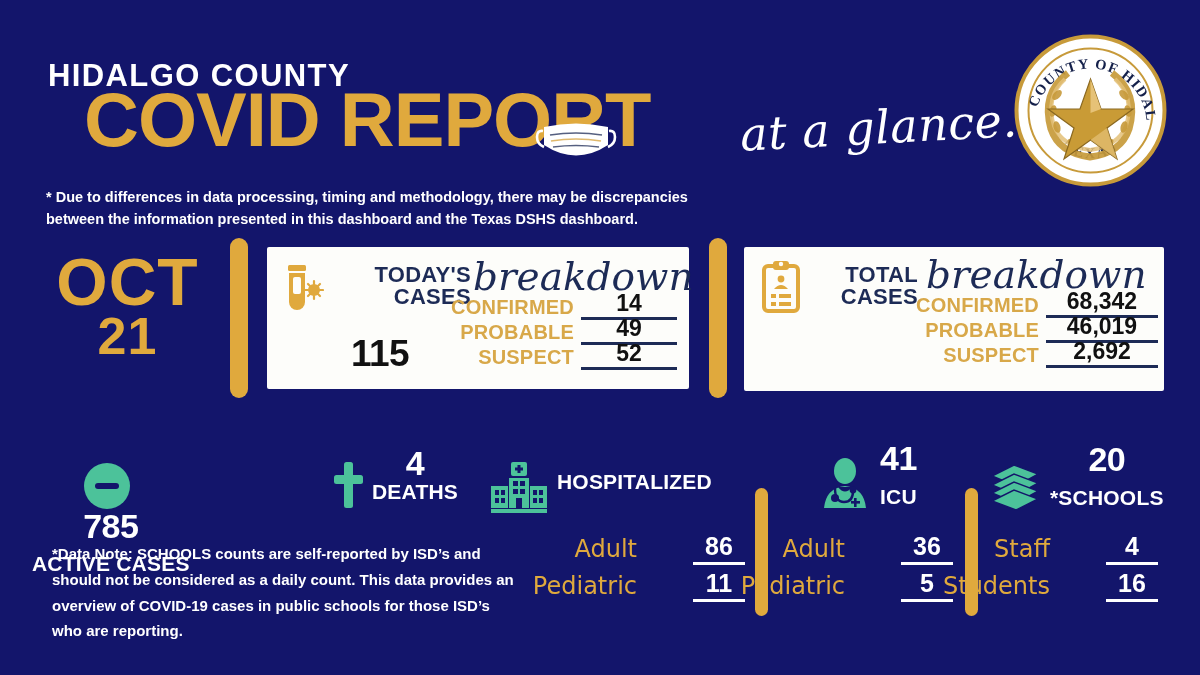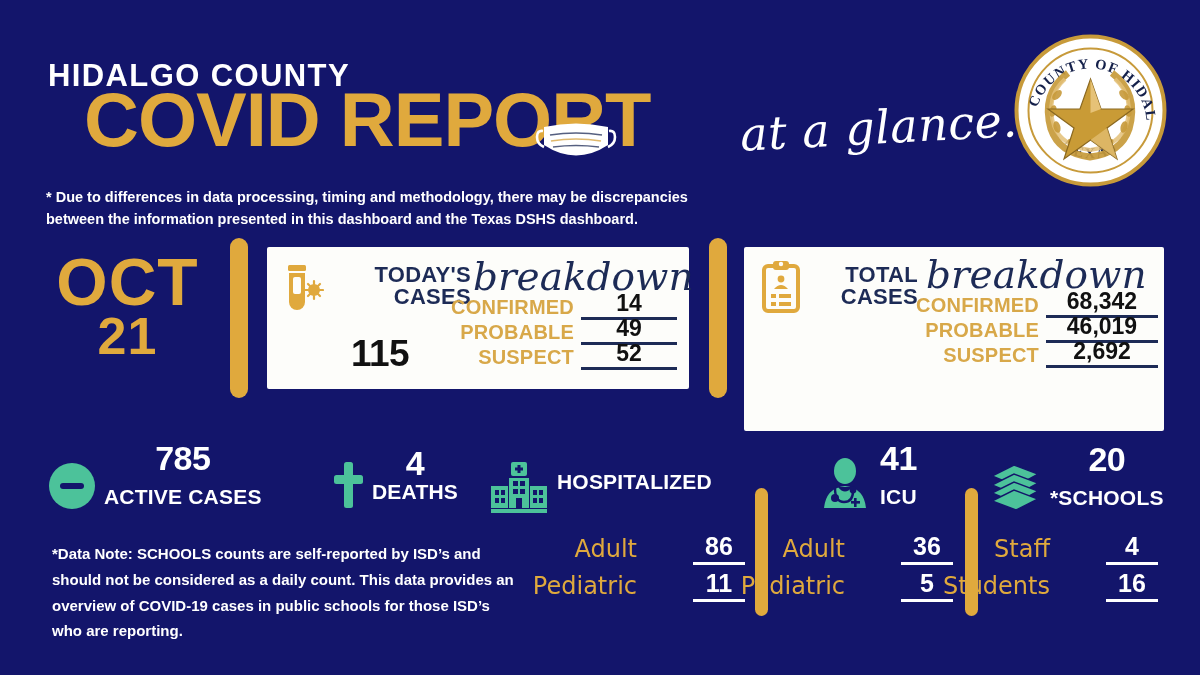--- a/index.html
+++ b/index.html
@@ -244,21 +244,21 @@
         <span class="bd-label">PROBABLE</span>
         <span class="bd-val" style="min-width:96px;">49</span>
       </div>
       <div class="bd-row">
         <span class="bd-label">SUSPECT</span>
         <span class="bd-val" style="min-width:96px;">52</span>
       </div>
     </div>
   </div>
 
-  <div class="card" style="left:744px; top:247px; width:420px; height:184px;">
+  <div class="card" style="left:744px; top:247px; width:420px; height:144px;">
     <svg style="position:absolute; left:16px; top:12px; width:42px; height:56px;" viewBox="0 0 42 56">
       <rect x="4" y="7" width="34" height="45" rx="4" fill="none" stroke="#e0a93d" stroke-width="4"></rect>
       <rect x="13" y="2" width="16" height="9" rx="3" fill="#e0a93d"></rect>
       <circle cx="21" cy="5" r="2.2" fill="#fdfdfa"></circle>
       <circle cx="21" cy="20" r="3.4" fill="#e0a93d"></circle>
       <path d="M14 30 q7 -8 14 0 Z" fill="#e0a93d"></path>
       <rect x="11" y="35" width="5" height="4" fill="#e0a93d"></rect>
       <rect x="19" y="35" width="12" height="4" fill="#e0a93d"></rect>
       <rect x="11" y="43" width="5" height="4" fill="#e0a93d"></rect>
       <rect x="19" y="43" width="12" height="4" fill="#e0a93d"></rect>
@@ -277,21 +277,21 @@
         <span class="bd-label">PROBABLE</span>
         <span class="bd-val" style="min-width:112px;">46,019</span>
       </div>
       <div class="bd-row">
         <span class="bd-label">SUSPECT</span>
         <span class="bd-val" style="min-width:112px;">2,692</span>
       </div>
     </div>
   </div>
 
-  <div class="stat" style="left:48px; top:440px;">
+  <div class="stat" style="left:32px; top:440px;flex-direction:column;">
     <svg class="stat-icon" style="width:48px; height:48px; margin-top:22px;" viewBox="0 0 48 48">
       <circle cx="24" cy="24" r="23" fill="#4cc29a"></circle>
       <rect x="12" y="21" width="24" height="6" rx="3" fill="#13156b"></rect>
     </svg>
     <div class="stat-text">
       <div class="stat-num">785</div>
       <div class="stat-label" style="margin-top:10px;">ACTIVE CASES</div>
     </div>
   </div>
 

